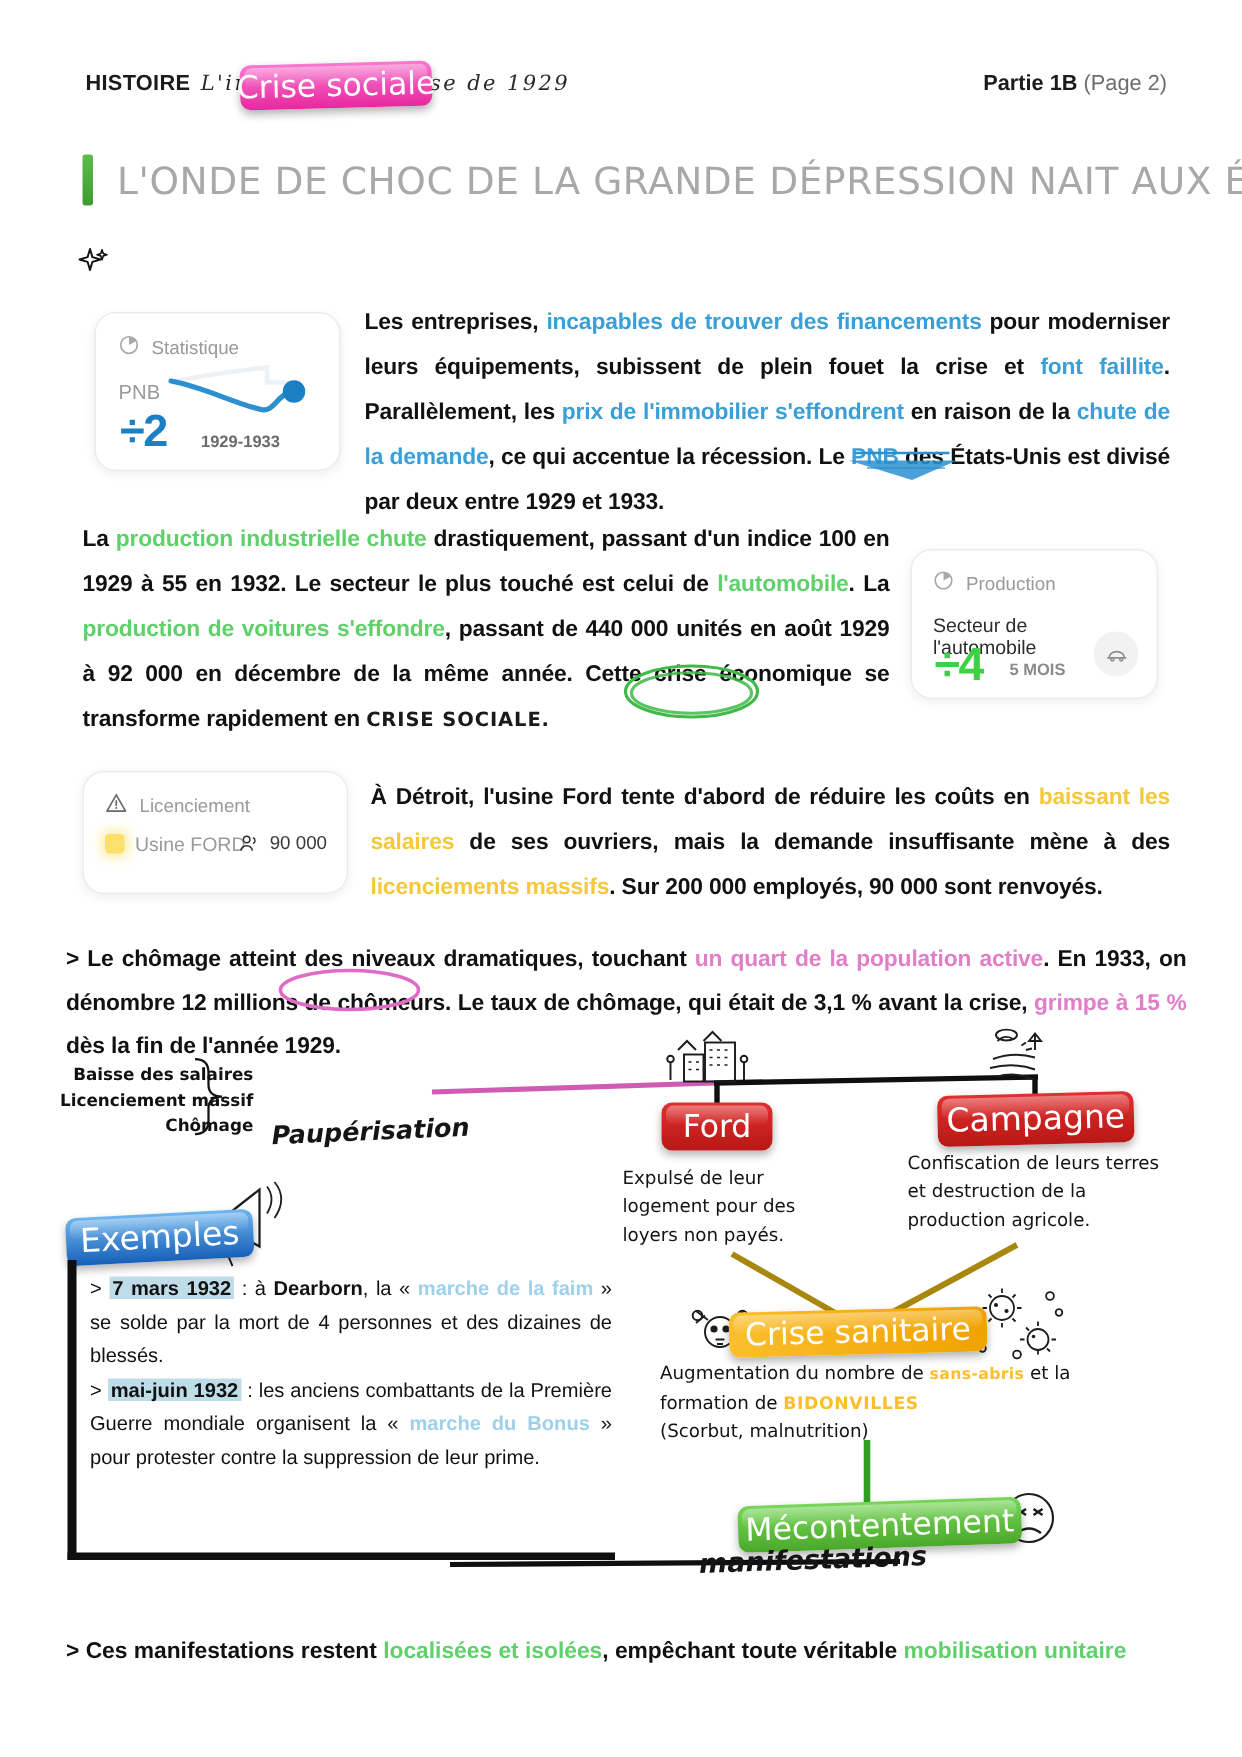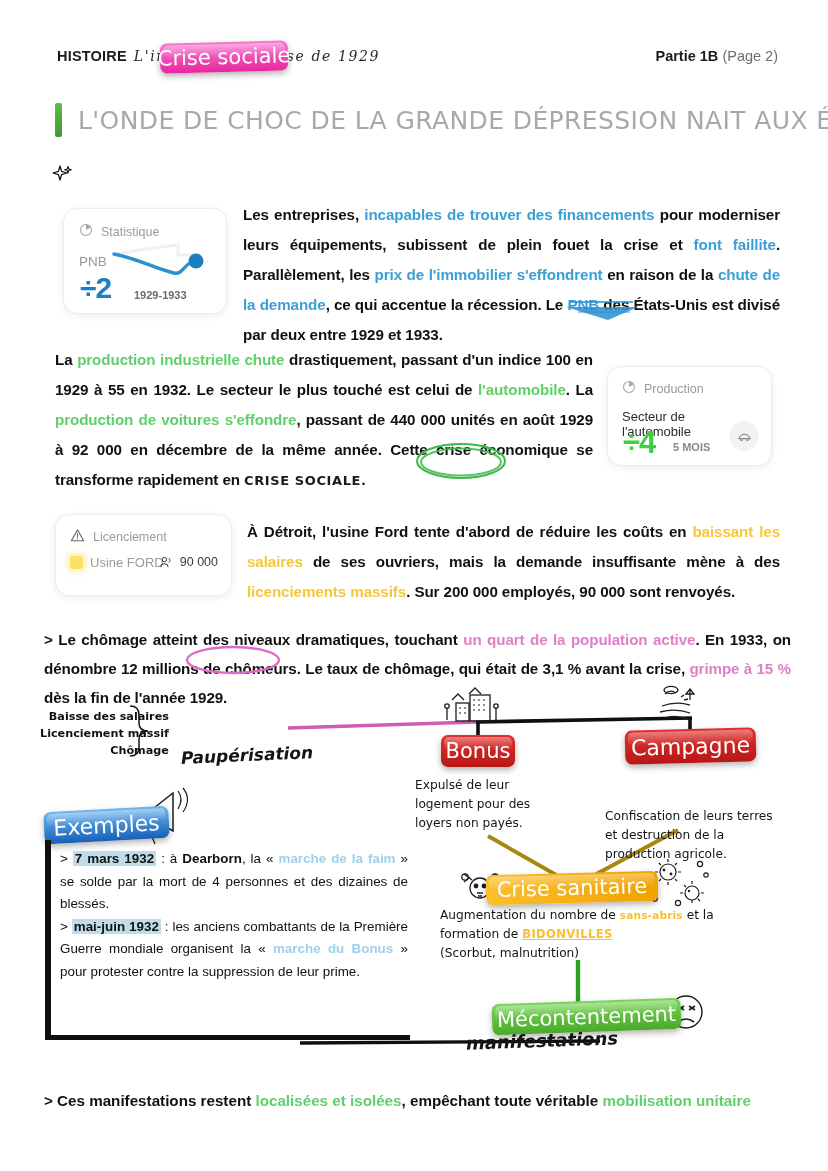--- a/index.html
+++ b/index.html
@@ -99,25 +99,25 @@
   #paup{position:absolute;left:181px;top:745px;font-size:17px;transform:rotate(-2.5deg);}
   #manif{position:absolute;left:466px;top:1030px;font-size:18px;transform:rotate(-2deg);}
 
   .brace-list{position:absolute;left:40px;top:708px;text-align:right;
               font-family:"DejaVu Sans",sans-serif;font-size:11.2px;color:#111;
               line-height:17px;font-weight:600;}
 
   .sub-note{position:absolute;text-align:left;font-family:"DejaVu Sans",sans-serif;
             font-size:12.2px;color:#141414;line-height:19px;font-weight:500;}
   #note-ville{left:415px;top:776px;width:125px;}
-  #note-campagne{left:605px;top:807px;width:172px;}
+  #note-campagne{left:605px;top:766px;width:172px;}
   #note-sanitaire{left:440px;top:906px;width:285px;}
 
   .sansabri{color:#fbbe2c;font-weight:700;font-size:10.5px;letter-spacing:.2px;}
-  .bidon{color:#fbbe2c;font-weight:700;font-size:11.5px;letter-spacing:.4px;text-decoration:underline;}
+  .bidon{color:#fbbe2c;font-weight:700;font-size:11.5px;letter-spacing:.4px;}
 
   
   #tag-exemples{left:44px;top:809px;width:125px;height:32px;font-size:22px;
       background:linear-gradient(180deg,#6fb6ef,#1760b8);transform:rotate(-3deg);}
   .ex-box{position:absolute;left:45px;top:840px;width:365px;height:200px;
           border-left:6px solid #0f0f0f;border-bottom:5px solid #0f0f0f;box-sizing:border-box;}
   .ex-text{position:absolute;left:60px;top:848px;width:348px;font-size:13.4px;line-height:22.5px;
            color:#111;text-align:justify;font-weight:500;}
   .dt{background:#bfdde8;padding:0 2px;font-weight:700;color:#111;}
   .exlink{color:#9fd0ea;font-weight:600;}
@@ -344,21 +344,21 @@
   </div>
 
   <div class="tag" id="tag-crise-sociale">
     <i class="sheen"></i>
       <span>Crise sociale</span>
   </div>
   <div class="hand" id="paup">Paupérisation</div>
 
   <div class="tag" id="tag-ville">
     <i class="sheen"></i>
-      <span>Bonus</span>
+      <span>Ford</span>
   </div>
   <div class="sub-note" id="note-ville">Expulsé de leur logement pour des loyers non payés.</div>
 
   <div class="tag" id="tag-campagne">
     <i class="sheen"></i>
       <span>Campagne</span>
   </div>
   <div class="sub-note" id="note-campagne">Confiscation de leurs terres et destruction de la production agricole.</div>
 
   <div class="tag" id="tag-sanitaire">

